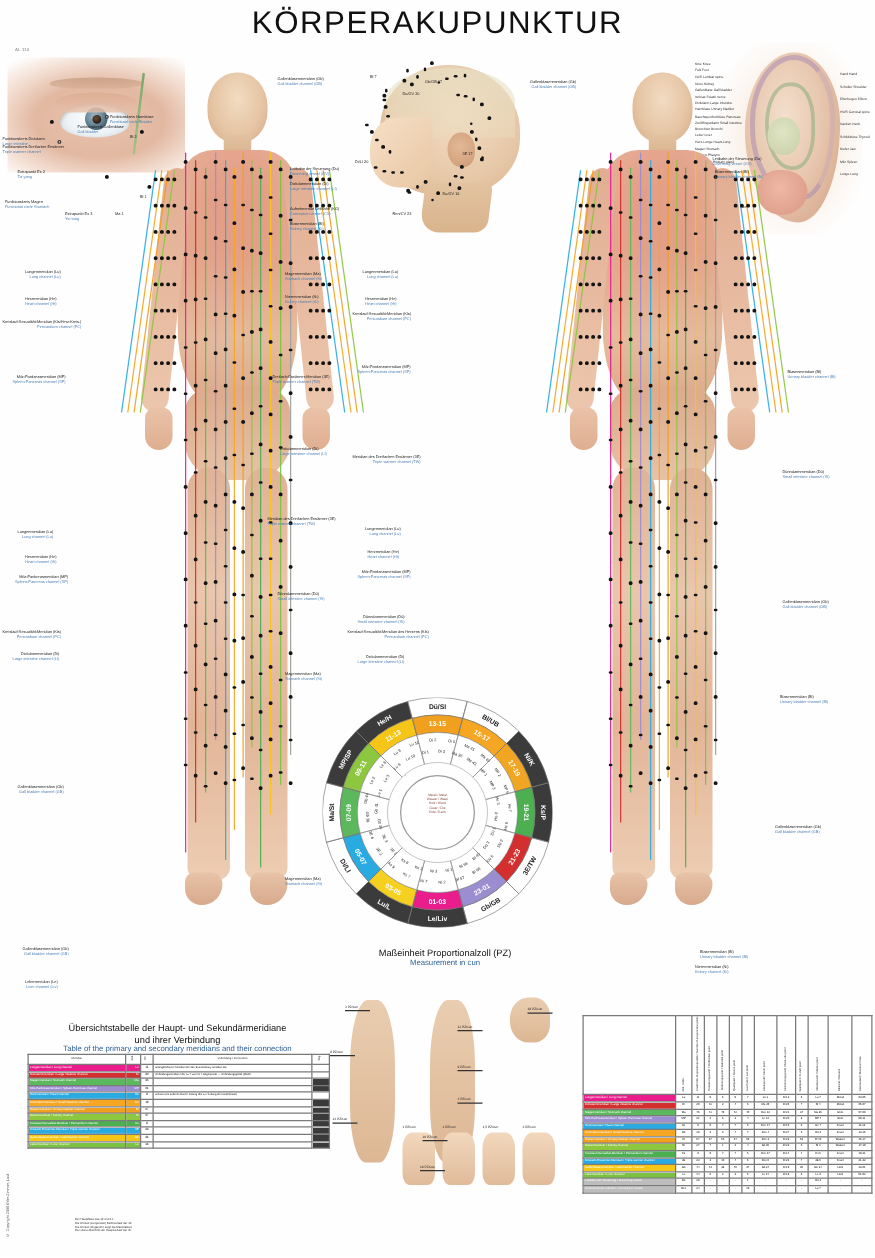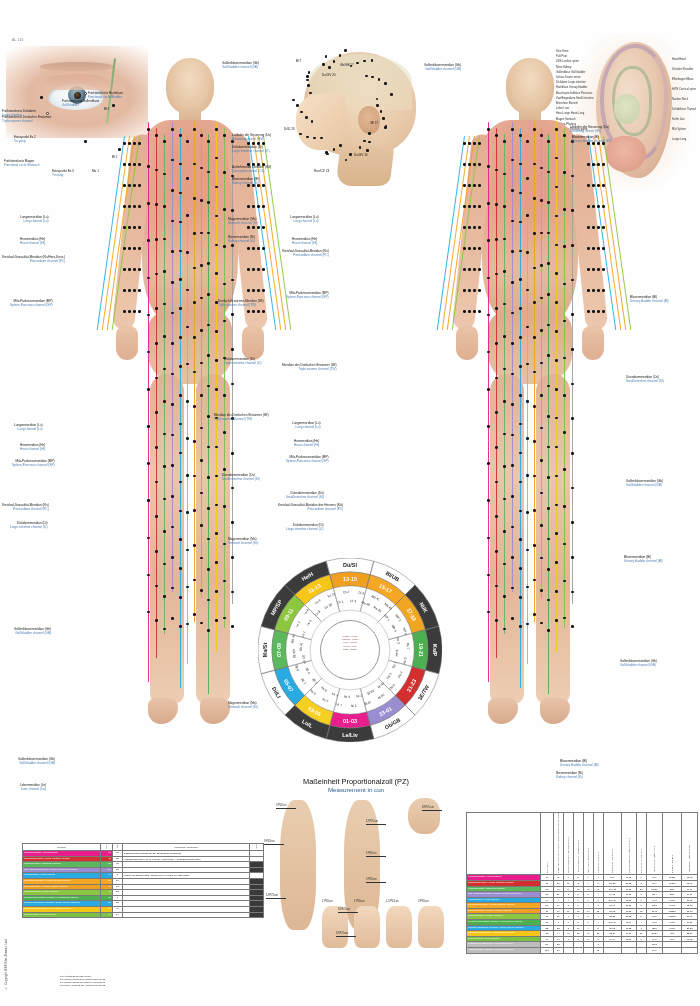--- a/index.html
+++ b/index.html
@@ -125,21 +125,21 @@
   .pt.w { background:#ffffff; border:.5px solid #333; }
 
   
   .wheel { position:absolute; left:258px; top:558px; width:184px; height:184px; }
   .wheel .ring { position:absolute; border-radius:50%; }
   .ring-core { left:62px; top:62px; width:60px; height:60px; background:#fff; border:1px solid #9a9a9a; z-index:6;}
   .core-txt { position:absolute; left:0; right:0; text-align:center; font-size:2.5px; line-height:3.2px; color:#8a4a3a; }
 
   
   .sec-title { position:absolute; text-align:center; }
-  .sec-title .de { font-size:7.4px; color:#111; line-height:9px;margin-top:19px; }
+  .sec-title .de { font-size:7.4px; color:#111; line-height:9px; }
   .sec-title .en { font-size:6.2px; color:#2b5f96; line-height:7.6px; }
 
   
   .tbl { position:absolute; border:.5px solid #555; background:#fff; font-size:2.5px; border-collapse:collapse; }
   .tbl td, .tbl th { border:.4px solid #7a7a7a; padding:0 1px; line-height:4.6px; height:4.6px;
     overflow:hidden; white-space:nowrap; }
   .tbl .hdr { background:#fff; color:#222; font-weight:normal; font-size:2.2px; }
   .tbl .vhead { height:26px; vertical-align:bottom; }
   .vtxt { writing-mode:vertical-rl; transform:rotate(180deg); font-size:2.2px; line-height:2.4px; color:#222; }
   .mname { color:#fff; font-size:2.4px; padding-left:1px; }
@@ -159,20 +159,21 @@
   .copyright { position:absolute; left:4px; bottom:16px; font-size:3px; color:#555;
     writing-mode:vertical-rl; transform:rotate(180deg); white-space:nowrap; }
   .footnote { position:absolute; font-size:2.3px; line-height:2.9px; color:#333; white-space:pre-line; }
 </style>
 </head>
 <body>
 
 <div id="poster">
 
   <div class="title-block">
+    <div class="title-de">KÖRPERAKUPUNKTUR</div>
   </div>
   <div class="corner-code">AL 110</div>
 
   <div class="eye-wrap">
     <div class="eye-skin"></div>
     <div class="eye-brow"></div>
     <div class="eye-globe"></div>
     <div class="eye-iris"></div>
     <div class="eye-pupil"></div>
     <div class="eye-lid-top"></div>
@@ -1314,20 +1315,25 @@
         <div class="dimline" style="left: 164px; top: 20px; width: 20px; height: 0.5px;"></div>
       </div>
     <div id="cun-hand-labels">
         <div class="dimtxt" style="left: 64px; top: 110px;">1 PZ/cun</div>
         <div class="dimtxt" style="left: 96px; top: 110px;">1 PZ/cun</div>
         <div class="dimtxt" style="left: 128px; top: 110px;">1,5 PZ/cun</div>
         <div class="dimtxt" style="left: 160px; top: 110px;">3 PZ/cun</div>
       </div>
   </div>
 
+  <div class="sec-title" style="left:22px; top:818px; width:240px;">
+    <div class="de" style="white-space:pre-line">Übersichtstabelle der Haupt- und Sekundärmeridiane
+und ihrer Verbindung</div>
+    <div class="en">Table of the primary and secondary meridians and their connection</div>
+  </div>
   <table class="tbl" id="tbl-left" style="left:22px; top:843px; width:242px;">
     <thead>
         <tr id="tbl-left-head">
           <th class="hdr" style="width: 78px;"><span>Meridian</span></th>
           <th class="hdr" style="width: 12px;"><span class="vtxt">Abk.</span></th>
           <th class="hdr" style="width: 10px;"><span class="vtxt">PZ</span></th>
           <th class="hdr"><span>Verbindung / Connection</span></th>
           <th class="hdr" style="width: 14px;"><span class="vtxt">Org.</span></th>
         </tr>
       </thead>

